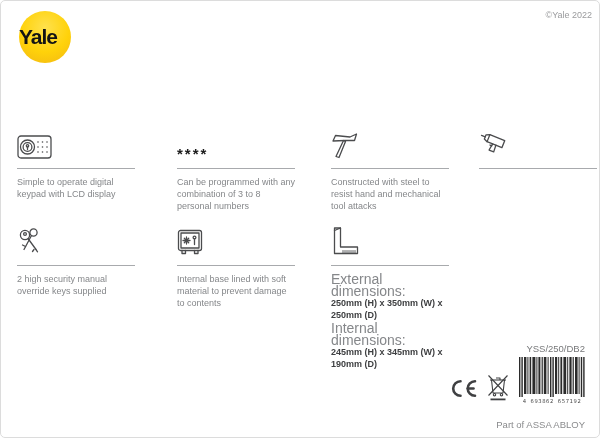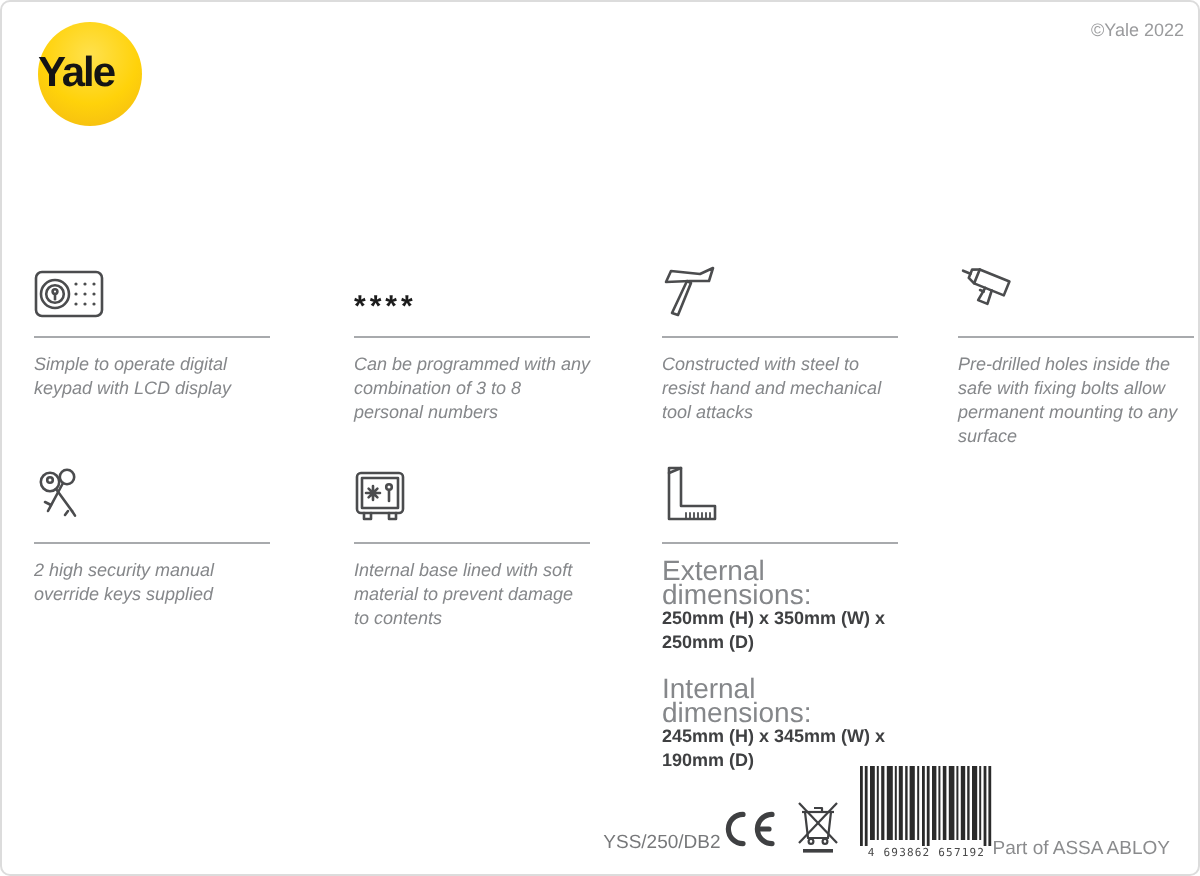--- a/index.html
+++ b/index.html
@@ -19,31 +19,31 @@
 
   
   .grid {
     position:absolute; left:16px; top:120px;
     display:grid; grid-template-columns:160px 154px 148px 122px;
     grid-auto-rows:minmax(97px,auto);
   }
   .cell { width:120px; }
   .icon-box { height:38px; display:flex; align-items:flex-end; }
   .divider { width:118px; height:0; border-top:1px solid #a8aaad; margin:9px 0 7px 0; }
-  .desc { font-size:9px; line-height:12px; color:#85878a; width:119px;font-style:italic; }
+  .desc { font-size:9px; line-height:12px; color:#85878a; width:119px; }
   .glyph-stars { font-weight:bold; font-size:15px; letter-spacing:2px; color:#1c1c1c; line-height:10px; }
   .dim-label { font-size:14px; line-height:12px; color:#85878a; }
-  .dim-value { font-size:9px; line-height:12px; color:#3f4042; font-weight:bold; margin-bottom:11px; width:119px; }
+  .dim-value { font-size:9px; line-height:12px; color:#3f4042; font-weight:bold; margin-bottom:1px; width:119px; }
   .dim-value.last { margin-bottom:0; }
   svg.fi { stroke:#4b4c4e; fill:none; stroke-width:1.3; stroke-linecap:round; stroke-linejoin:round; }
 
   
   .footer {
     position:absolute; right:14px; bottom:7px;
-    display:flex; flex-direction:row; align-items:flex-end;
+    display:flex; flex-direction:column; align-items:flex-end;
   }
   .model { font-size:9.5px; color:#77787a; margin-bottom:3px; }
   .marks-row { display:flex; align-items:flex-end; }
   .ce-mark { margin:0 10px 6px 0; }
   .weee { margin:0 10px 2px 0; }
   .barcode { display:flex; flex-direction:column; align-items:center; }
   .barcode-digits { font-size:5.5px; color:#4a4a4a; letter-spacing:0.6px; white-space:nowrap; margin-top:1px; font-family:"DejaVu Sans Mono", monospace; }
   .assa { font-size:9.5px; color:#8a8b8d; margin-top:15px; }
 </style>
 </head>
@@ -108,21 +108,20 @@
           <g transform="rotate(22 14 10)">
             <path d="M8 3.5 L24 3.5 L24 11 L8 11 Z"></path>
             <path d="M8 3.5 L4.5 5 L4.5 9.5 L8 11"></path>
             <line x1="4.5" y1="7.2" x2="0.5" y2="7.2"></line>
             <path d="M14 11 L13 18 L18 18 L17.5 11"></path>
             <line x1="12" y1="13" x2="14" y2="13"></line>
           </g>
         </svg>
       </div>
       <div class="divider"></div>
-      <div class="desc">Pre-drilled holes inside the safe with fixing bolts allow permanent mounting to any surface</div>
     </div>
 
     <div class="cell">
       <div class="icon-box">
         <svg class="fi" width="26" height="30" viewBox="0 0 26 30">
           <circle cx="16.5" cy="6.5" r="3.6"></circle>
           <line x1="14.5" y1="9.5" x2="7" y2="23.5"></line>
           <line x1="8.5" y1="20.5" x2="5.5" y2="19"></line>
           <circle cx="8" cy="9" r="4.6"></circle>
           <circle cx="8" cy="8" r="1.4"></circle>

